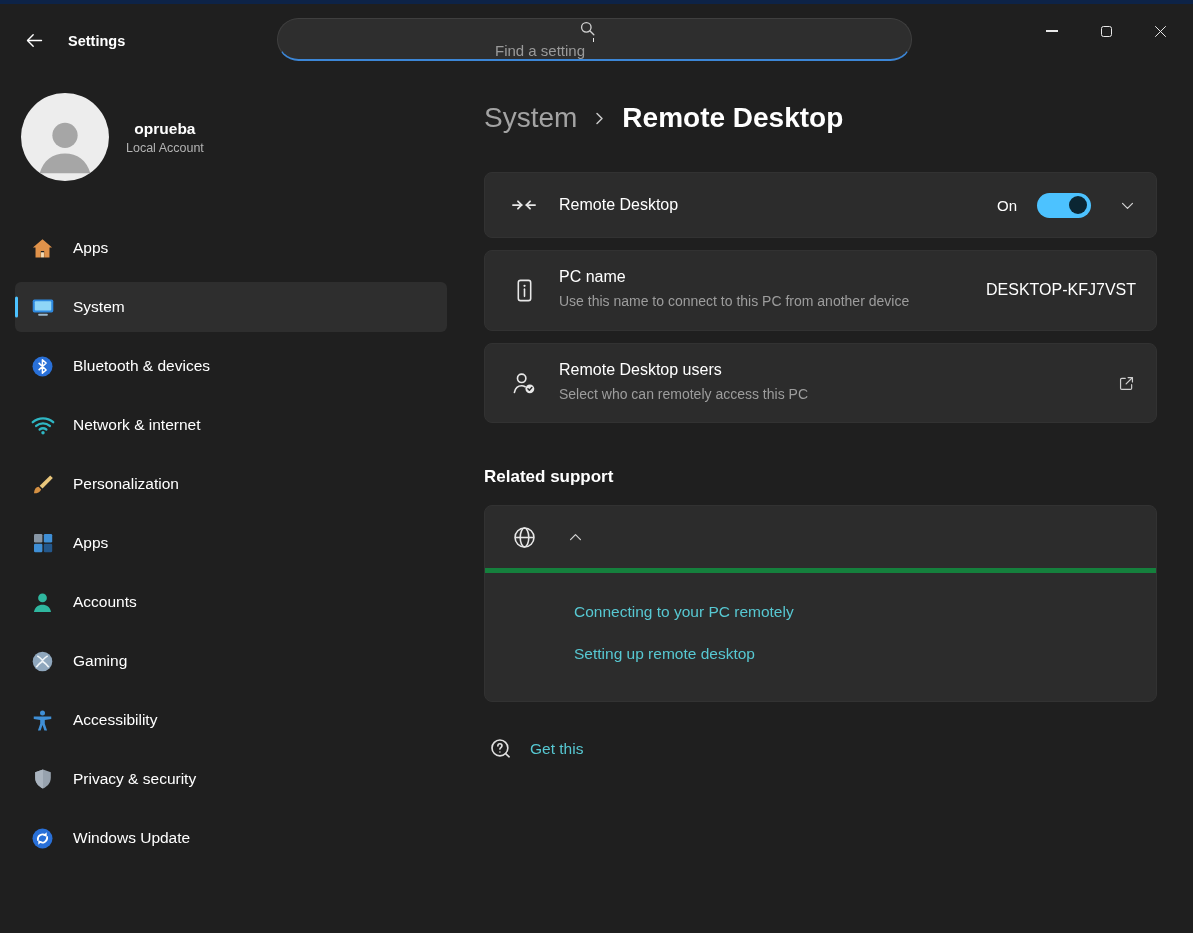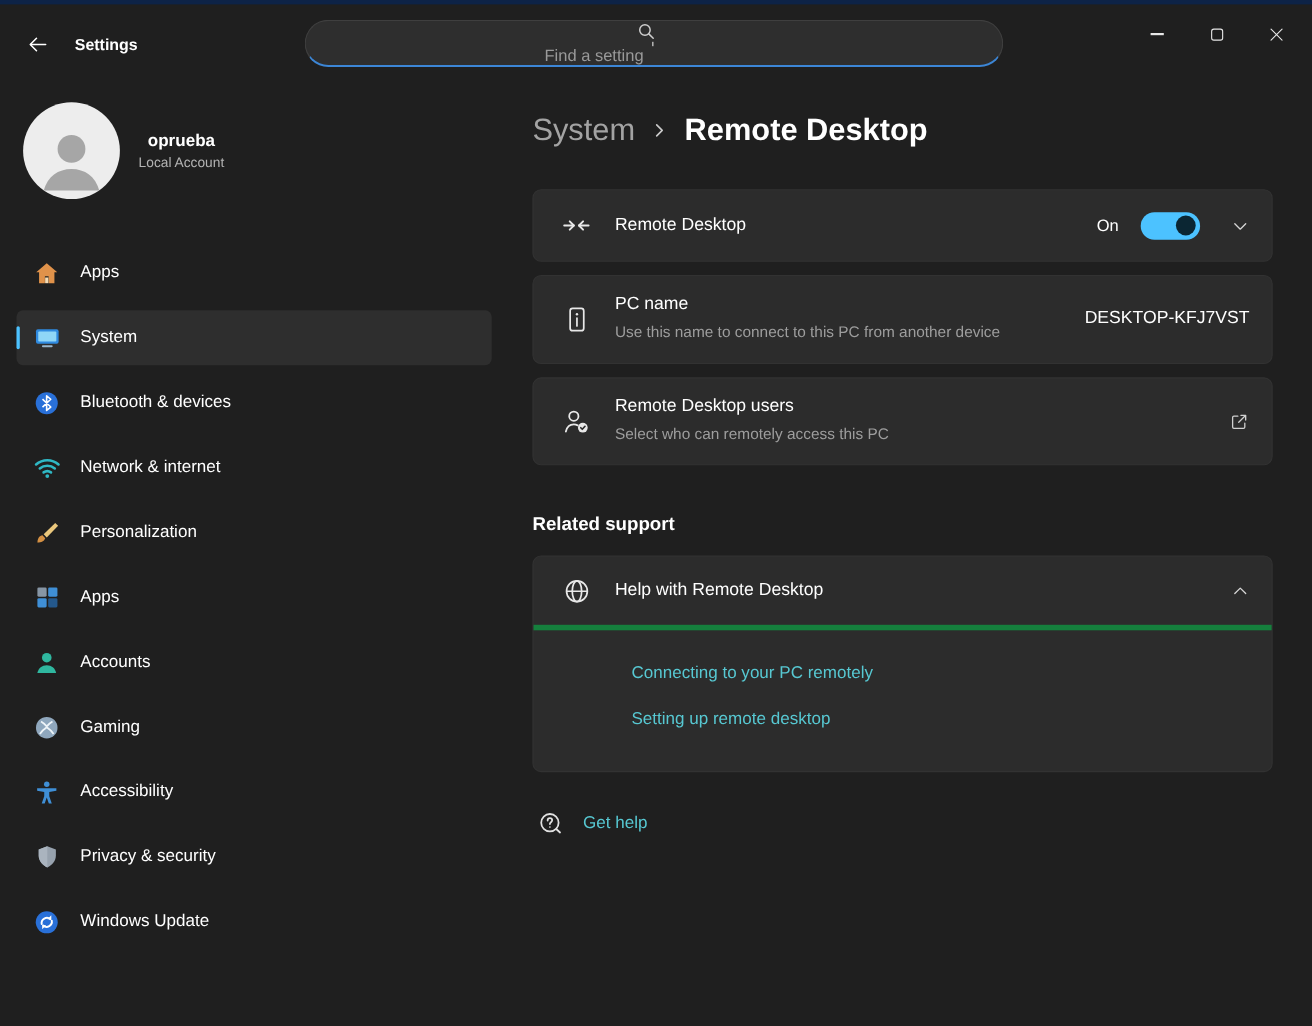--- a/index.html
+++ b/index.html
@@ -331,35 +331,34 @@
 
   <div class="card">
     <div class="help-header">
       <div class="card-icon">
         <svg width="27" height="27" viewBox="0 0 24 24" fill="none" stroke="#e8e8e8" stroke-width="1.4">
             <circle cx="12" cy="12" r="8.4"></circle>
             <ellipse cx="12" cy="12" rx="3.8" ry="8.4"></ellipse>
             <path d="M3.8 12h16.4"></path>
           </svg>
       </div>
-      <div class="help-title">Help with Remote Desktop</div>
       <button class="expander">
         <svg width="17" height="17" viewBox="0 0 24 24" fill="none" stroke="#d5d5d5" stroke-width="1.7" stroke-linecap="round" stroke-linejoin="round">
             <path d="m5 15 7-7 7 7"></path>
           </svg>
       </button>
     </div>
     <div class="help-body">
       <a class="help-link">Connecting to your PC remotely</a>
       <a class="help-link">Setting up remote desktop</a>
     </div>
   </div>
 
   <div class="get-help-row">
     <svg width="26" height="26" viewBox="0 0 24 24" fill="none" stroke="#e0e0e0" stroke-width="1.5" stroke-linecap="round" stroke-linejoin="round">
         <circle cx="11" cy="11" r="7.3"></circle>
         <path d="M9.1 9.2c0-1.2 1-2 1.9-2 1 0 1.9.8 1.9 1.8 0 1.6-1.9 1.7-1.9 3.1"></path>
         <circle cx="11" cy="14.7" r=".7" fill="#e0e0e0" stroke="none"></circle>
         <path d="m16.3 16.3 3.2 2.9"></path>
       </svg>
-    <a class="get-help-link">Get help</a>
+    <a class="get-help-link">Get this</a>
   </div>
 </main>
 
 </body></html>

